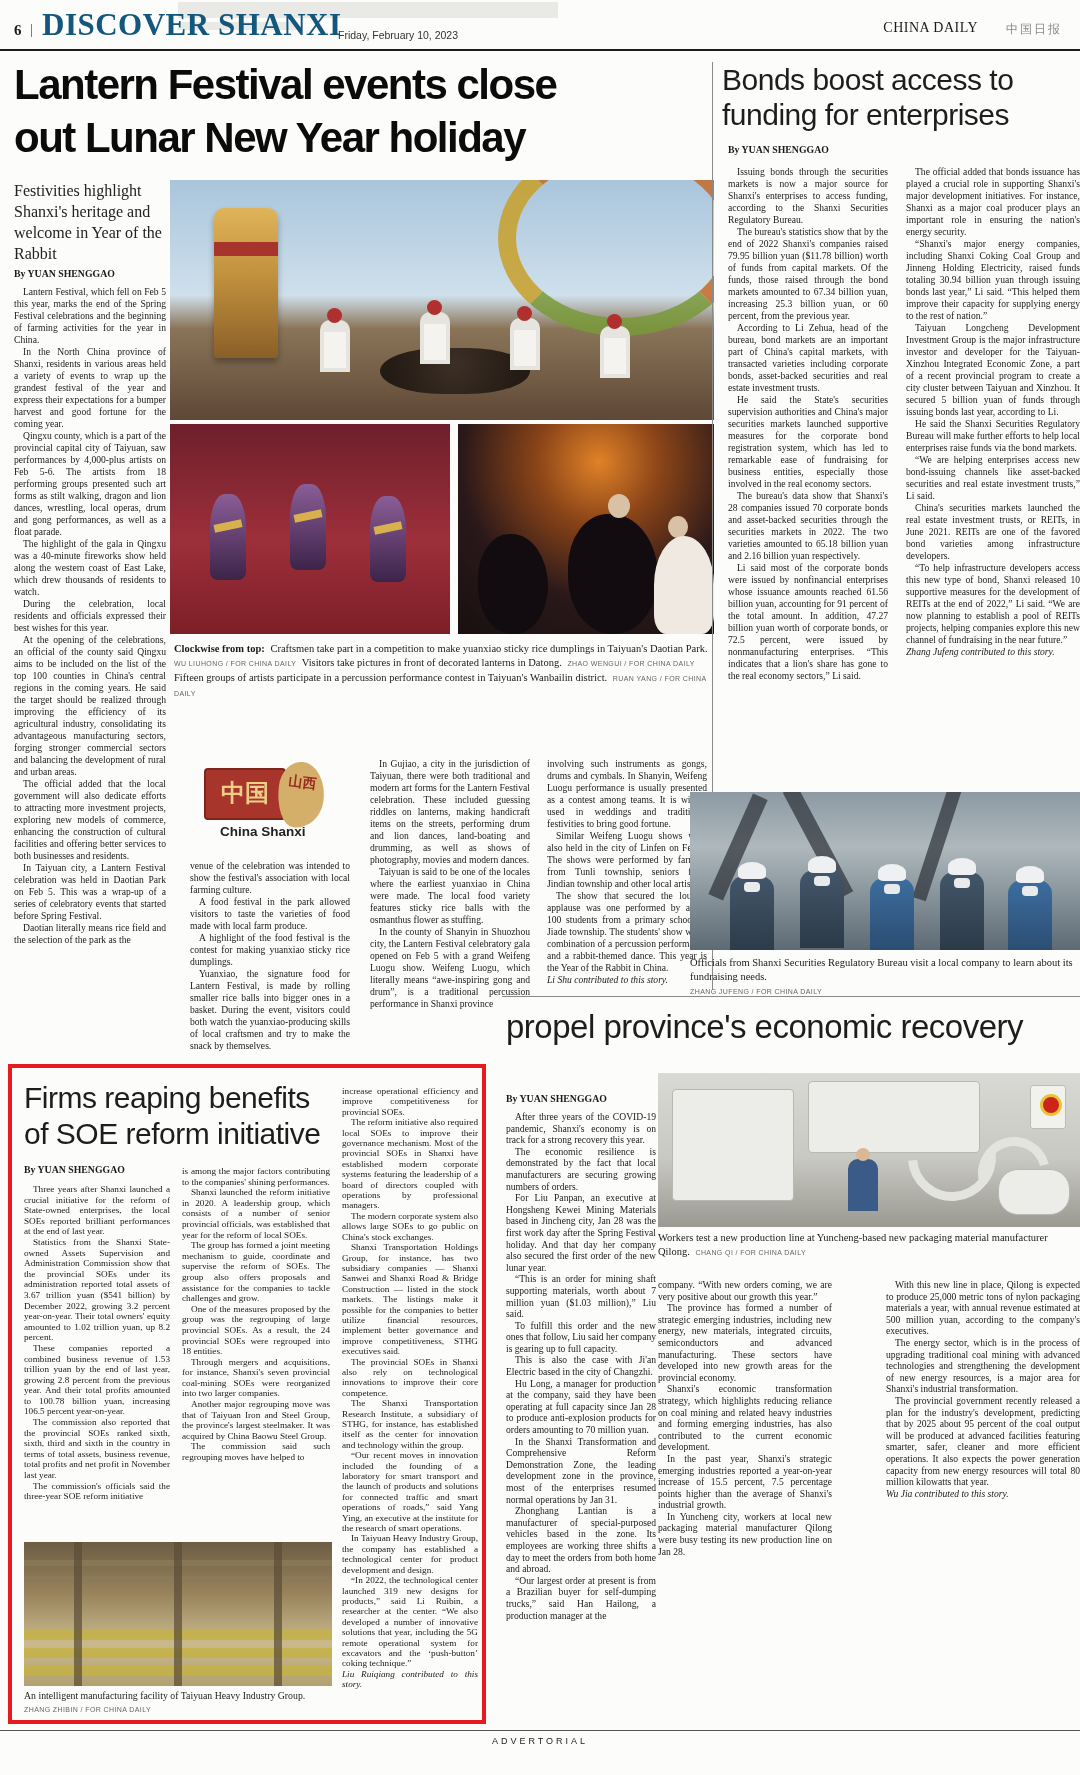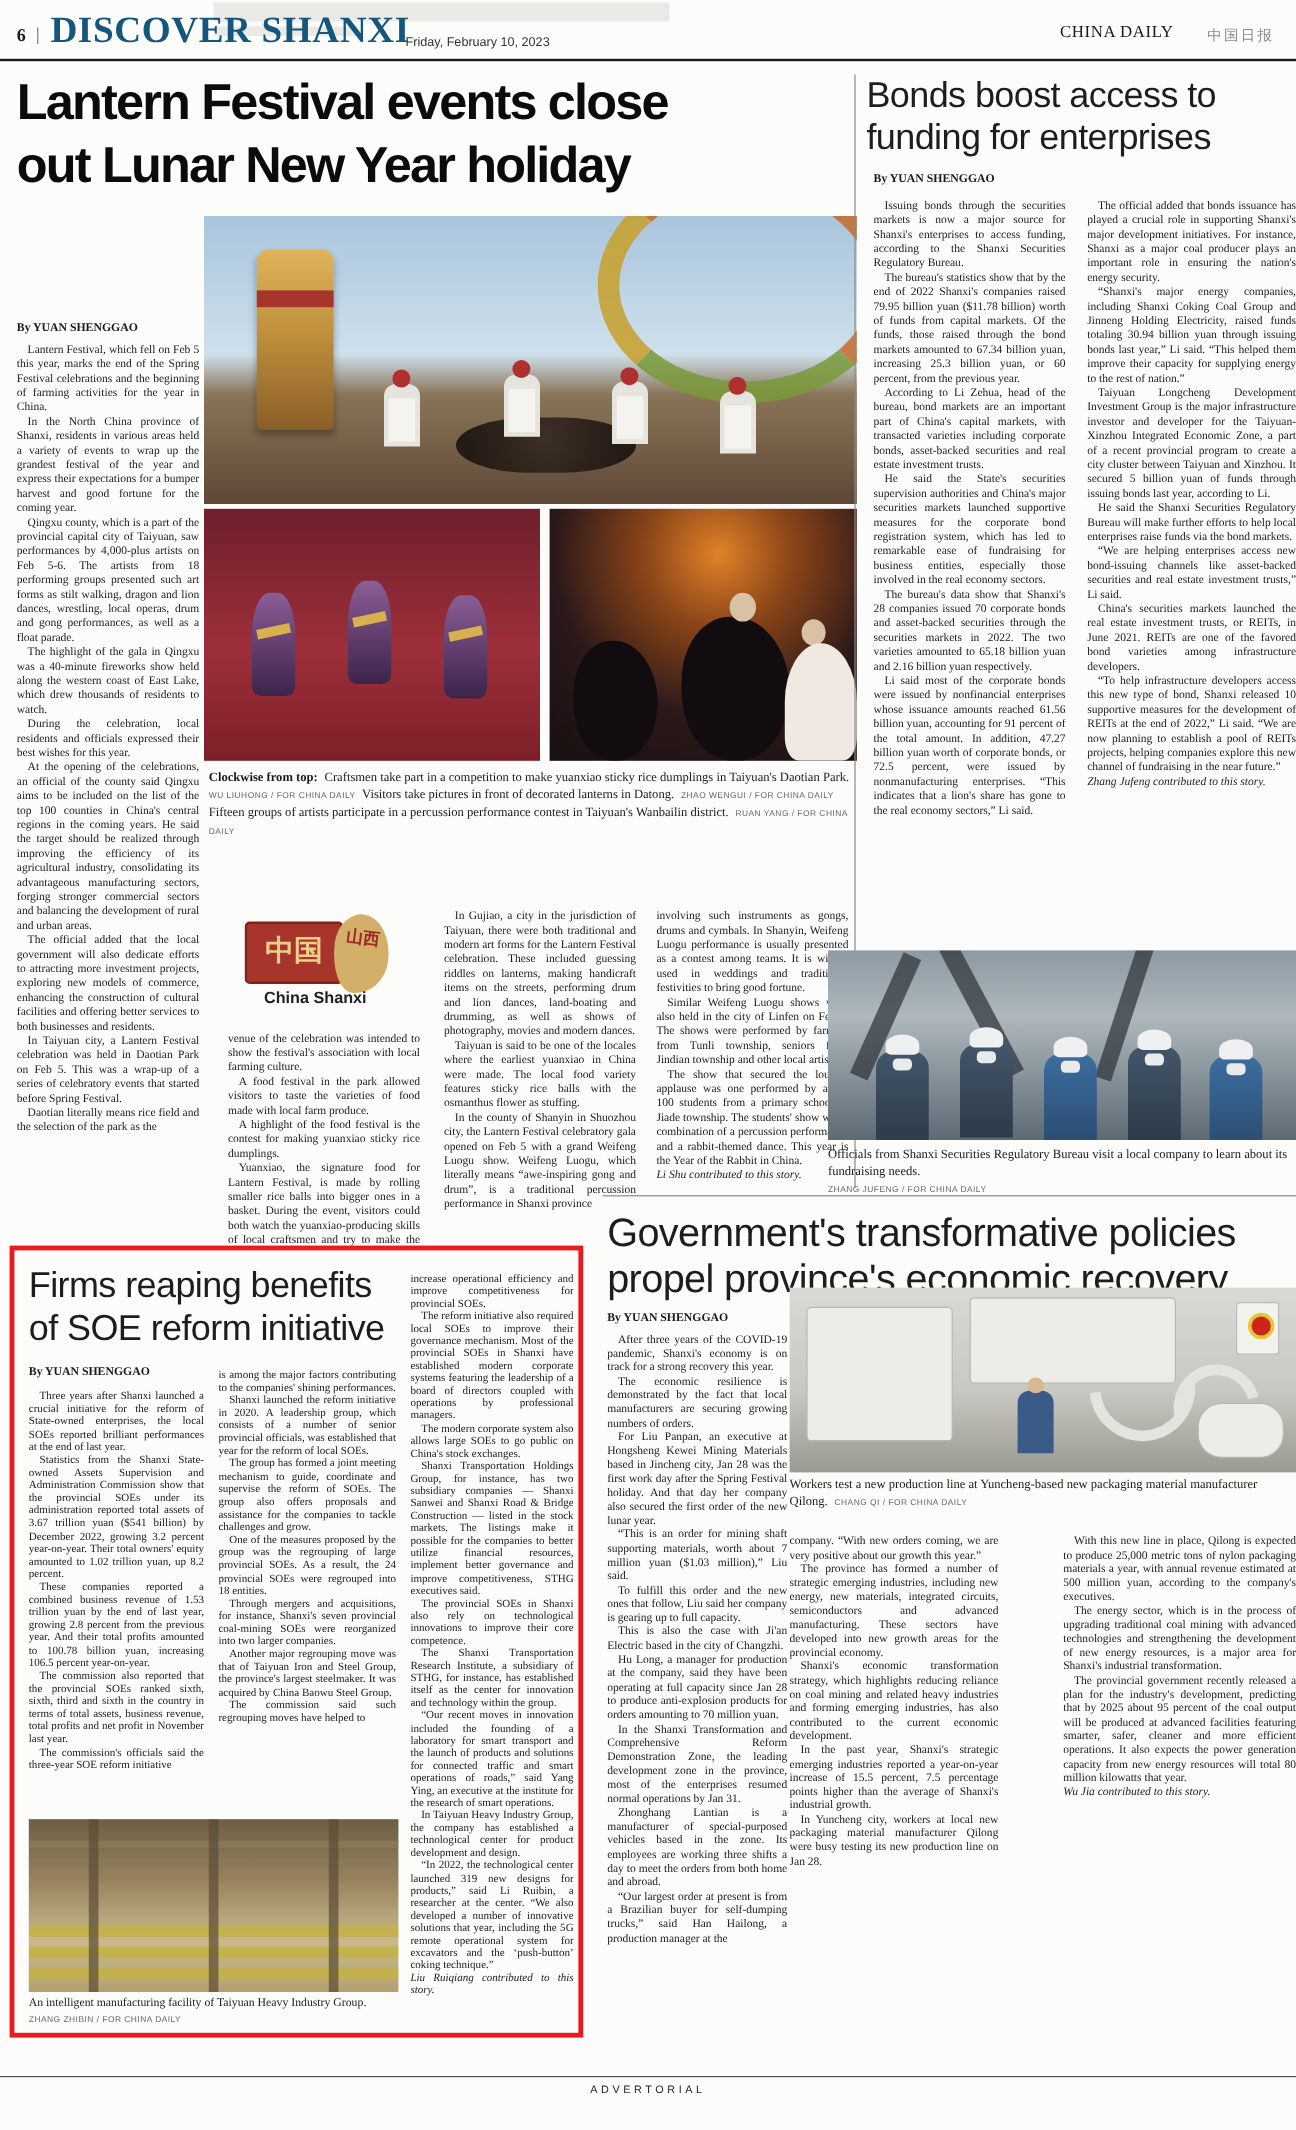--- a/index.html
+++ b/index.html
@@ -64,21 +64,21 @@
   .bonds{position:absolute;left:664px;top:60px;width:416px;height:940px;}
   .b-headline{position:absolute;left:58px;top:2px;width:356px;font-family:"Liberation Sans",sans-serif;
               font-weight:400;font-size:30px;line-height:35px;color:#1d1d1d;letter-spacing:-.5px;}
   .b-byline{position:absolute;left:64px;top:84px;}
   .b-col1{position:absolute;left:64px;top:106px;width:160px;height:624px;}
   .b-col2{position:absolute;left:242px;top:106px;width:174px;height:624px;}
   .b-photo{position:absolute;left:26px;top:732px;width:390px;height:158px;
      background:linear-gradient(180deg,#8d9aa4 0%,#aeb8bd 35%,#5c6a74 100%);}
   .b-caption{position:absolute;left:26px;top:896px;width:390px;}
   
-  .soe{position:absolute;left:8px;top:1038px;width:470px;height:652px;border:4px solid #e8191f;background:#fcfcfa;}
+  .soe{position:absolute;left:8px;top:1064px;width:470px;height:652px;border:4px solid #e8191f;background:#fcfcfa;}
   .s-headline{position:absolute;left:12px;top:12px;width:312px;font-family:"Liberation Sans",sans-serif;
               font-weight:400;font-size:30px;line-height:36px;color:#1d1d1d;letter-spacing:-.5px;}
   .s-byline{position:absolute;left:12px;top:96px;}
   .s-col1{position:absolute;left:12px;top:116px;width:146px;height:352px;}
   .s-col2{position:absolute;left:170px;top:98px;width:148px;height:372px;}
   .s-col3{position:absolute;left:330px;top:18px;width:136px;height:614px;}
   .soe .body-text{font-size:9.2px;line-height:10.6px;}
   .s-col3.body-text{line-height:10.4px;}
   .s-photo{position:absolute;left:12px;top:474px;width:308px;height:144px;
      background:linear-gradient(180deg,#6d5d44 0%,#97825c 35%,#c9b98c 70%,#b3a171 100%);}
@@ -144,20 +144,21 @@
     <span class="m-brand">CHINA DAILY</span>
     <span class="m-brandcn">中国日报</span>
     <div class="m-rule"></div>
   </div>
 
   <div class="lantern">
     <div class="l-headline">
       <div>Lantern Festival events close</div>
       <div>out Lunar New Year holiday</div>
     </div>
+    <div class="l-standfirst">Festivities highlight Shanxi's heritage and welcome in Year of the Rabbit</div>
     <div class="l-byline byline">By YUAN SHENGGAO</div>
     <div class="l-col1 body-text">
         <p>Lantern Festival, which fell on Feb 5 this year, marks the end of the Spring Festival celebrations and the beginning of farming activities for the year in China.</p>
         <p>In the North China province of Shanxi, residents in various areas held a variety of events to wrap up the grandest festival of the year and express their expectations for a bumper harvest and good fortune for the coming year.</p>
         <p>Qingxu county, which is a part of the provincial capital city of Taiyuan, saw performances by 4,000-plus artists on Feb 5-6. The artists from 18 performing groups presented such art forms as stilt walking, dragon and lion dances, wrestling, local operas, drum and gong performances, as well as a float parade.</p>
         <p>The highlight of the gala in Qingxu was a 40-minute fireworks show held along the western coast of East Lake, which drew thousands of residents to watch.</p>
         <p>During the celebration, local residents and officials expressed their best wishes for this year.</p>
         <p>At the opening of the celebrations, an official of the county said Qingxu aims to be included on the list of the top 100 counties in China's central regions in the coming years. He said the target should be realized through improving the efficiency of its agricultural industry, consolidating its advantageous manufacturing sectors, forging stronger commercial sectors and balancing the development of rural and urban areas.</p>
         <p>The official added that the local government will also dedicate efforts to attracting more investment projects, exploring new models of commerce, enhancing the construction of cultural facilities and offering better services to both businesses and residents.</p>
         <p>In Taiyuan city, a Lantern Festival celebration was held in Daotian Park on Feb 5. This was a wrap-up of a series of celebratory events that started before Spring Festival.</p>
@@ -352,21 +353,20 @@
       <div class="post" style="left:250px;"></div>
     </div>
     <div class="s-caption">
       <span>An intelligent manufacturing facility of Taiyuan Heavy Industry Group.</span>
       <span class="credit">ZHANG ZHIBIN / FOR CHINA DAILY</span>
     </div>
   </div>
 
   <div class="gov">
     <div class="g-headline">
-      <div>Government's transformative policies</div>
       <div>propel province's economic recovery</div>
     </div>
     <div class="g-byline byline">By YUAN SHENGGAO</div>
     <div class="g-col1 body-text">
         <p>After three years of the COVID-19 pandemic, Shanxi's economy is on track for a strong recovery this year.</p>
         <p>The economic resilience is demonstrated by the fact that local manufacturers are securing growing numbers of orders.</p>
         <p>For Liu Panpan, an executive at Hongsheng Kewei Mining Materials based in Jincheng city, Jan 28 was the first work day after the Spring Festival holiday. And that day her company also secured the first order of the new lunar year.</p>
         <p>“This is an order for mining shaft supporting materials, worth about 7 million yuan ($1.03 million),” Liu said.</p>
         <p>To fulfill this order and the new ones that follow, Liu said her company is gearing up to full capacity.</p>
         <p>This is also the case with Ji'an Electric based in the city of Changzhi.</p>

